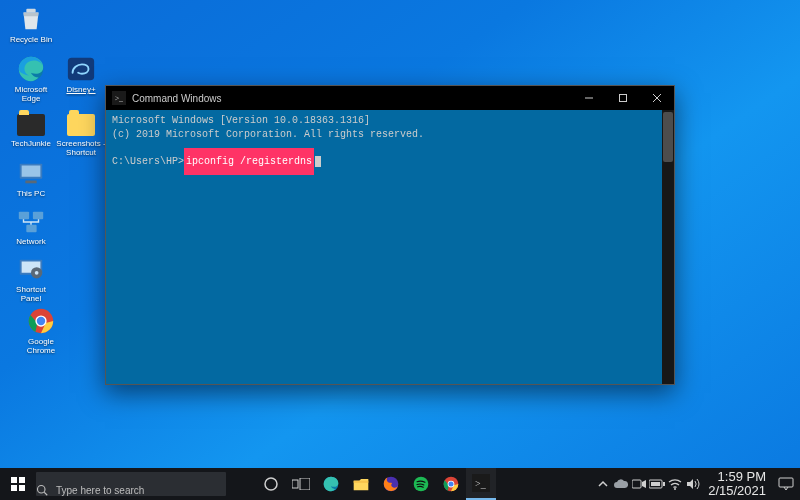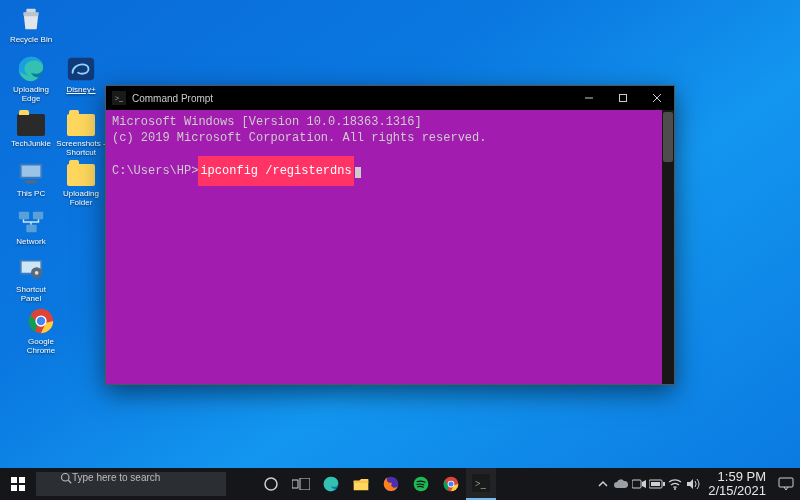--- a/index.html
+++ b/index.html
@@ -22,33 +22,33 @@
     position: absolute; left: 105px; top: 85px; width: 570px; height: 300px;
     background: #0c0c0c; border: 1px solid #555; box-shadow: 0 8px 24px rgba(0,0,0,.5);
     display:flex; flex-direction:column;
   }
   .titlebar { height: 24px; background:#000; color:#ccc; display:flex; align-items:center; font-size:10px; }
   .titlebar .ticon { width:16px; height:16px; margin:0 5px; display:flex; align-items:center; justify-content:center; }
   .titlebar .ttext { flex:0 0 auto; }
   .titlebar .spacer { flex:1; }
   .winbtn { width:34px; height:24px; display:flex; align-items:center; justify-content:center; color:#ccc; font-size:10px; }
   .term {
-    flex:1; background:#a21caf; color:#cccccc; font-family: Consolas, "Courier New", monospace;
-    font-size:12px; line-height:1.35; padding:4px 6px; position:relative; overflow:hidden;
+    flex:1; background:#0369a1; color:#cccccc; font-family: Consolas, "Courier New", monospace;
+    font-size:10px; line-height:1.35; padding:4px 6px; position:relative; overflow:hidden;
   }
   .term .line { white-space: pre; }
   .hl { background:#ff3366; color:#fff; padding:8px 2px; }
   .cursor { display:inline-block; width:6px; height:11px; background:#ccc; vertical-align:text-bottom; margin-left:1px; }
   .scroll-track { position:absolute; right:0; top:0; bottom:0; width:12px; background:#171717; }
   .scroll-thumb { position:absolute; left:1px; right:1px; top:2px; height:50px; background:#4d4d4d; border-radius:2px; }
 
   
   .taskbar { position:absolute; left:0; right:0; bottom:0; height:32px; background:#14161a; display:flex; align-items:center; color:#fff; }
   .start { width:36px; height:32px; display:flex; align-items:center; justify-content:center; }
-  .searchbox { height:24px; width:190px; background:#2b2e33; display:flex; align-items:flex-start; color:#bdbdbd; font-size:10px; border-radius:1px; margin-right:6px; padding:0 24px; }
+  .searchbox { height:24px; width:190px; background:#2b2e33; display:flex; align-items:flex-end; color:#bdbdbd; font-size:10px; border-radius:1px; margin-right:6px; padding:0 0; gap:8px; }
   .tb-gap { flex:0 0 24px; }
   .tb-icon { width:30px; height:32px; display:flex; align-items:center; justify-content:center; }
   .tb-icon.active { border-bottom:2px solid #76b9ed; background:rgba(255,255,255,.06); }
   .tray { margin-left:auto; display:flex; align-items:center; height:32px; }
   .tray .ti { width:18px; height:32px; display:flex; align-items:center; justify-content:center; color:#d0d0d0; font-size:10px; }
   .clock { text-align:right; font-size:13px; line-height:1.1; padding:0 6px; color:#e6e6e6; }
   .notif { width:28px; height:32px; display:flex; align-items:center; justify-content:center; }
 
   svg { display:block; }
 </style>
@@ -69,21 +69,21 @@
   </div>
 
   <div class="dicon" style="left:6px; top:54px;">
     <div class="gly edge">
       <svg viewBox="0 0 32 32">
           <circle cx="16" cy="16" r="13" fill="#0b7aa8"></circle>
           <path fill="#35c1b1" d="M3 16c0-7 6-13 13-13s13 5 13 11c0 5-4 7-8 7-3 0-5-1-5-1s2 5 8 5c-2 2-5 4-8 4C9 29 3 23 3 16z"></path>
           <path fill="#1a9fe0" d="M3 16c0-7 6-13 13-13 6 0 11 4 12 9-1-3-5-5-9-5-6 0-10 4-10 9 0 3 2 6 5 7-5-1-11-3-11-7z"></path>
         </svg>
     </div>
-    <div class="lbl">Uploading Edge</div>
+    <div class="lbl">Microsoft Edge</div>
   </div>
 
   <div class="dicon" style="left:6px; top:108px;">
     <div class="gly">
         <div class="folder-shape" style="background:#2a2a2a;"></div>
       </div>
     <div class="lbl">TechJunkie</div>
   </div>
 
   <div class="dicon" style="left:6px; top:158px;">
@@ -144,36 +144,30 @@
     <div class="lbl">Disney+</div>
   </div>
 
   <div class="dicon" style="left:56px; top:108px;">
     <div class="gly">
         <div class="folder-shape"></div>
       </div>
     <div class="lbl">Screenshots - Shortcut</div>
   </div>
 
-  <div class="dicon" style="left:56px; top:158px;">
-    <div class="gly">
-        <div class="folder-shape"></div>
-      </div>
-    <div class="lbl">Uploading Folder</div>
-  </div>
 
   <div class="cmd-window">
     <div class="titlebar">
       <div class="ticon">
         <svg viewBox="0 0 16 16" width="14" height="14">
             <rect width="16" height="16" fill="#1a1a1a"></rect>
             <text x="3" y="11" font-size="9" fill="#ccc" font-family="Consolas">&gt;_</text>
           </svg>
       </div>
-      <div class="ttext">Command Prompt</div>
+      <div class="ttext">Command Windows</div>
       <div class="spacer"></div>
       <div class="winbtn">
         <svg width="10" height="10" viewBox="0 0 10 10">
             <line x1="1" y1="5" x2="9" y2="5" stroke="#ccc" stroke-width="1"></line>
           </svg>
       </div>
       <div class="winbtn">
         <svg width="10" height="10" viewBox="0 0 10 10">
             <rect x="1.5" y="1.5" width="7" height="7" fill="none" stroke="#ccc" stroke-width="1"></rect>
           </svg>

